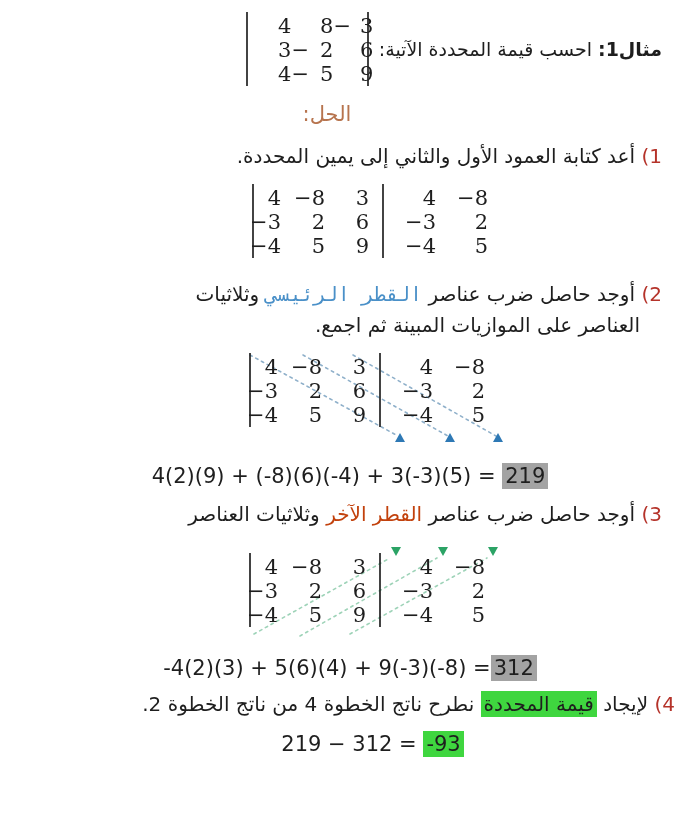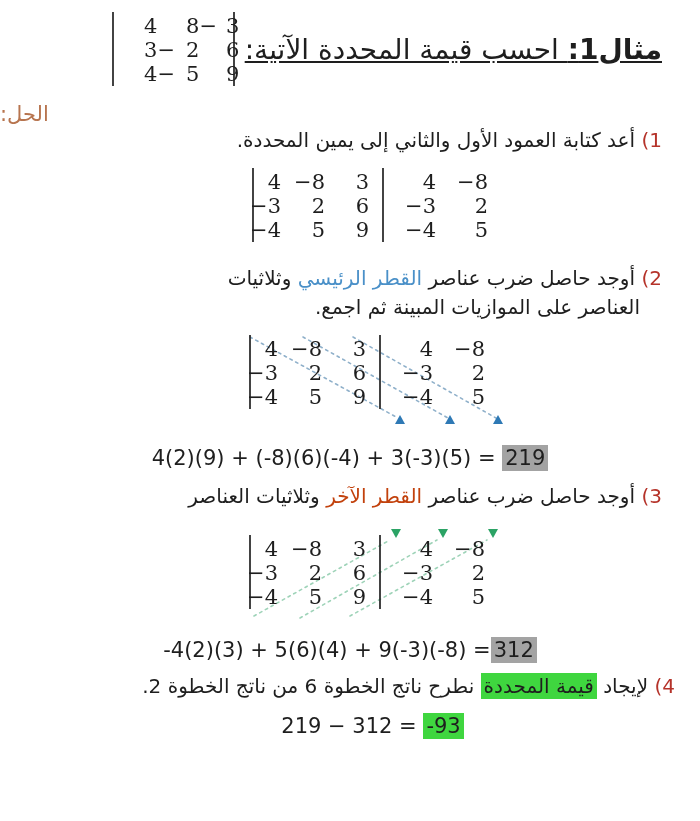--- a/index.html
+++ b/index.html
@@ -4,41 +4,41 @@
 <style>
   html,body{margin:0;padding:0;}
   body{
     width:700px;height:821px;background:#ffffff;overflow:hidden;
     font-family:"DejaVu Sans","Liberation Sans",sans-serif;
     color:#1e1e1e;
   }
   .page{width:700px;height:821px;position:relative;}
   
   .header-row{display:flex;direction:rtl;align-items:center;padding:6px 38px 0 0;gap:2px;}
-  .title{font-size:28px;white-space:nowrap;text-decoration:underline;}
+  .title{font-size:19px;white-space:nowrap;}
   .title .bold{font-weight:bold;}
   
   .mat{display:block;}
   .mat text{font-family:"DejaVu Serif","Liberation Serif",serif;font-size:21px;fill:#1e1e1e;text-anchor:end;}
   .bar{stroke:#222;stroke-width:1.7;}
   .bdash{stroke:#8fb0ca;stroke-width:1.6;stroke-dasharray:2.5 4;fill:none;stroke-linecap:round;}
   .bhead{fill:#2e79b5;}
   .gdash{stroke:#9ed3b8;stroke-width:1.6;stroke-dasharray:2.5 4;fill:none;stroke-linecap:round;}
   .ghead{fill:#2ba365;}
   .mat-wrap{direction:ltr;margin-left:240px;}
   .mat-wrap.first{margin-left:243px;}
   
-  .solution{direction:rtl;text-align:left;padding:10px 46px 0 0;font-size:21px;color:#b7744e;}
+  .solution{direction:rtl;text-align:center;padding:10px 46px 0 0;font-size:21px;color:#b7744e;}
   
   .step{direction:rtl;text-align:right;padding-right:38px;font-size:20px;line-height:1.42;}
   .step .num{color:#b5332a;}
   .step .line2{padding-right:22px;}
-  .kw-blue{color:#4a90c8;}
+  .kw-blue{color:#4a90c8;font-family:Liberation Mono, monospace;}
   .kw-green{color:#c2410c;}
-  .step1{}
+  .step1{margin-top:16px;}
   .step2{margin-top:12px;}
   .step3{margin-top:12px;}
   .step4{margin-top:10px;padding-right:25px;}
   .m1{margin-top:8px;}
   .m2{margin-top:8px;}
   .m3{margin-top:10px;}
   
   .eq{direction:ltr;text-align:center;font-size:21px;margin-top:12px;font-family:"DejaVu Sans","Liberation Sans",sans-serif;}
   .eq-final{margin-top:14px;padding-left:45px;}
   .hl-yellow{background:#a3a3a3;padding:1px 3px;}
@@ -171,20 +171,20 @@
       <text x="193" y="83">−4</text>
       <text x="245" y="83">5</text>
     </svg>
   </div>
 
   <div class="eq">
     <span>-4(2)(3) + 5(6)(4) + 9(-3)(-8) =</span><span class="hl-yellow">312</span>
   </div>
 
   <div class="step step4">
-    <span class="num">4) </span><span>لإيجاد </span><span class="hl-green">قيمة المحددة</span><span> نطرح ناتج الخطوة 6 من ناتج الخطوة 2.</span>
+    <span class="num">4) </span><span>لإيجاد </span><span class="hl-green">قيمة المحددة</span><span> نطرح ناتج الخطوة 4 من ناتج الخطوة 2.</span>
   </div>
 
   <div class="eq eq-final">
     <span>219 − 312 = </span><span class="hl-green">-93</span>
   </div>
 
 </div>
 
 </body></html>

